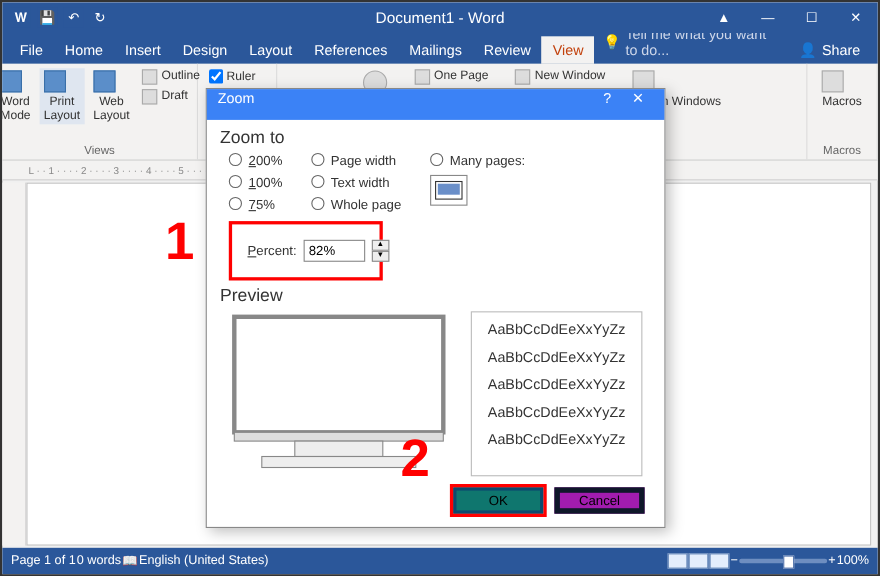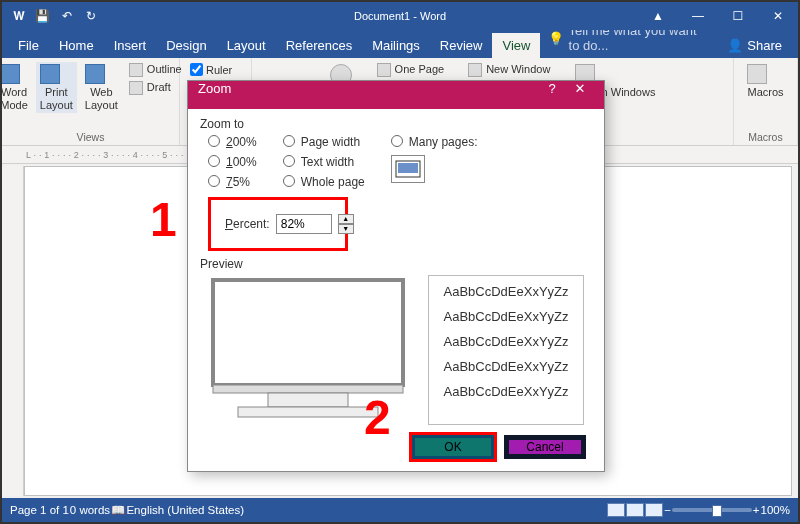--- a/index.html
+++ b/index.html
@@ -1,25 +1,25 @@
 <!DOCTYPE html>
 <html><head>
 <meta charset="utf-8">
 <style>
   * { box-sizing: border-box; margin: 0; padding: 0; font-family: "Segoe UI", Tahoma, sans-serif; }
   body { background: #f0f0f0; width: 800px; height: 524px; overflow: hidden; position: relative; border: 2px solid #333; }
   .titlebar { background: #2b579a; color: #fff; height: 28px; display: flex; align-items: center; position: relative; }
   .titlebar .qat { display: flex; gap: 6px; padding-left: 8px; }
   .qat-btn { width: 18px; height: 18px; background: #2b579a; color: #fff; display:flex;align-items:center;justify-content:center;font-size:12px;cursor:pointer;}
-  .titlebar .title { position:absolute; left:50%; transform:translateX(-50%); font-size:11px; }
+  .titlebar .title { position:absolute; left:50%; transform:translateX(-50%); font-size:14px; }
   .titlebar .win-controls { margin-left:auto; display:flex; }
   .win-btn { width:40px; height:28px; display:flex;align-items:center;justify-content:center; font-size:12px; color:#fff;cursor:pointer;}
   .menubar { background:#2b579a; color:#fff; height:28px; display:flex; align-items:flex-end; padding:0 6px; gap:0;}
   .tab { padding:5px 10px; font-size:13px; cursor:pointer; }
-  .tab.active { background:#f3f2f1; color:#14532d; }
+  .tab.active { background:#f3f2f1; color:#c2410c; }
   .tell-me { flex:1; color:#cdd6e9; font-size:13px; padding:5px 8px; display:flex;align-items:center;gap:4px;}
   .share { color:#fff; font-size:13px; padding:5px 10px; display:flex;align-items:center;gap:4px;}
   .ribbon { background:#f3f2f1; height:88px; border-bottom:1px solid #cfcfcf; display:flex; position:relative;}
   .rgroup { border-right:1px solid #dcdcdc; padding:4px 8px 2px; display:flex; flex-direction:column; align-items:center; justify-content:space-between; font-size:11px; color:#555;}
   .rgroup .top { display:flex; gap:4px; flex:1; align-items:flex-start;}
   .rgroup .label { font-size:10.5px; color:#666; padding-top:2px;}
   .rbtn { display:flex; flex-direction:column; align-items:flex-start; gap:2px; padding:2px 4px; font-size:11px; color:#333; cursor:pointer; text-align:center; line-height:1.15;}
   .rbtn.small { flex-direction:row; gap:4px; width:auto; padding:1px 3px;}
   .rico { width:20px; height:20px; background:#5b8ec9; border:1px solid #3a6fa8;}
   .rico.gray { background:#ddd; border:1px solid #aaa; }
@@ -27,25 +27,25 @@
   .print-layout { background:#dfe6f0; }
   .ruler-area { background:#f3f2f1; height:18px; border-bottom:1px solid #cfcfcf; display:flex; font-size:9px; color:#888; align-items:center; overflow:hidden; padding-left:24px;}
   .doc-area { background:#fff; position:absolute; top:164px; bottom:26px; left:22px; right:6px; border:1px solid #c0c0c0;}
   .vruler { position:absolute; top:164px; bottom:26px; left:0; width:22px; background:#f3f2f1; border-right:1px solid #cfcfcf;}
   .statusbar { position:absolute; bottom:0; left:0; right:0; height:24px; background:#2b579a; color:#fff; display:flex; align-items:center; font-size:11.5px; padding:0 8px; gap:1px;}
   .statusbar .spacer{flex:1;}
   .zoomslider { width:80px; height:4px; background:#6e8ec0; position:relative; border-radius:2px;}
   .zoomslider::after{content:""; position:absolute; left:50%; top:-3px; width:8px;height:10px;background:#fff;border:1px solid #4a6da8;}
   
   .dialog { position:absolute; left:185px; top:78px; width:418px; background:#fff; border:1px solid #888; box-shadow:4px 4px 12px rgba(0,0,0,.25);}
-  .dlg-title { background:#be185d; color:#fff; height:28px; display:flex; align-items:flex-start; padding:0 10px; font-size:13px;}
+  .dlg-title { background:#3b82f6; color:#fff; height:28px; display:flex; align-items:flex-end; padding:12px 10px; font-size:13px;}
   .dlg-title .sp{flex:1;}
   .dlg-title .hbtn{width:28px;text-align:center;cursor:pointer;}
   .dlg-body { padding:6px 12px 10px; font-size:12px; color:#333;}
-  .section { color:#333; font-size:12px; margin:2px 0 4px;}
+  .section { color:#333; font-size:16px; margin:2px 0 4px;}
   .zoom-cols{display:flex; gap:26px; padding:0 8px;}
   .col{display:flex; flex-direction:column; gap:6px;}
   .radio{display:flex;align-items:flex-start; gap:6px; cursor:pointer;}
   .radio .r { width:12px;height:12px;border:1px solid #666;border-radius:50%;}
   .u{text-decoration:underline;}
   .percent-row{display:flex;align-items:center;gap:6px; margin:8px 0 0 8px; padding:14px;}
   .percent-row input{width:56px; border:1px solid #888; padding:2px 4px; font-size:12px;}
   .spinner{display:flex;flex-direction:column;}
   .spinner button{width:16px;height:10px;border:1px solid #888;background:#eee;font-size:7px;line-height:6px;padding:0;cursor:pointer;}
   .red-box{border:3px solid #ff0000;}

